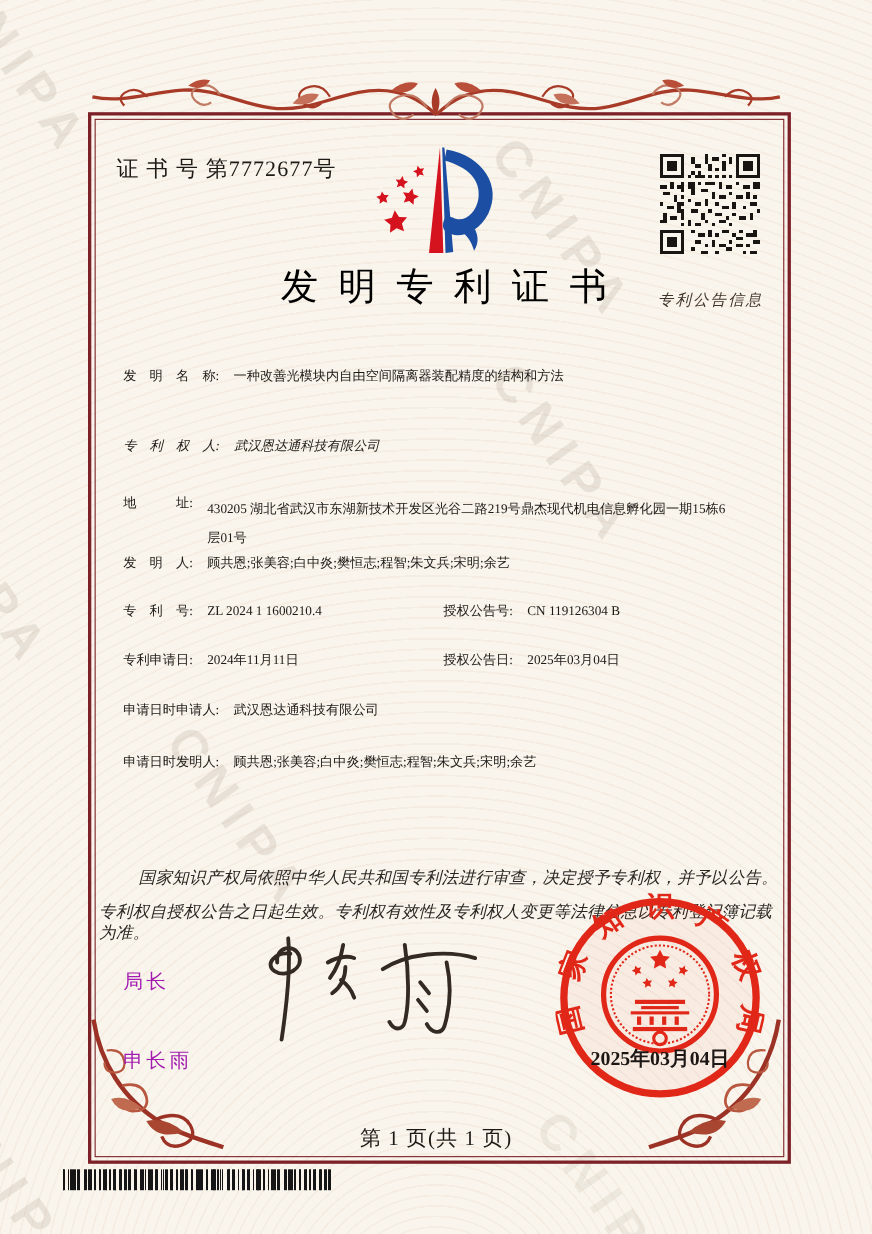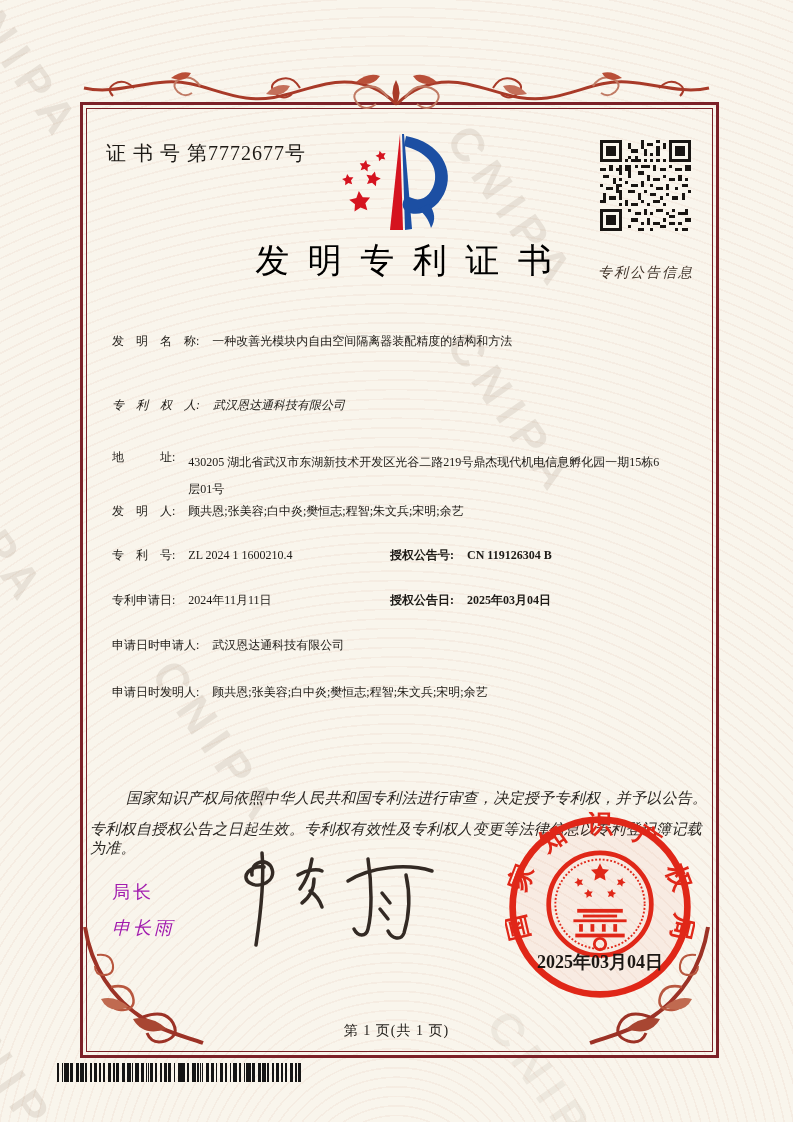--- a/index.html
+++ b/index.html
@@ -31,34 +31,34 @@
   }
   .abs{position:absolute;z-index:2;}
   .certno{left:106px;top:140px;font-size:20px;letter-spacing:1px;}
   .title{
     left:0;right:0;top:238px;text-align:center;
     font-size:34px;font-weight:400;letter-spacing:5px;color:#000000;padding-left:19px;
   }
   .row{left:112px;right:84px;font-size:12px;}
   .lbl{white-space:pre;}
   .val{margin-left:13px;}
-  .row .pair2{position:absolute;left:278px;top:0;white-space:nowrap;font-weight:bold;}
+  .row .pair2{position:absolute;left:291px;top:0;white-space:nowrap;}
   .addr-val{display:inline-block;vertical-align:top;width:472px;line-height:27px;}
   .stmt{left:90px;width:618px;font-size:15px;font-style:italic;color:#2a2622;letter-spacing:0.3px;margin-top:27px;}
   .stmt.l1{top:762px;padding-left:36px;}
   .stmt.l2{top:793px;}
   .sig-label{
     left:112px;font-family:"Liberation Sans","DejaVu Sans",sans-serif;
     font-size:18px;font-weight:500;letter-spacing:3px;color:#a21caf;
   }
   .qr-label{
     left:592px;top:236px;width:108px;text-align:center;
     font-size:14px;letter-spacing:2px;color:#40342a;font-style:italic;margin-top:28px;
   }
-  .pagenum{left:0;right:0;top:1022px;text-align:center;font-size:14px;letter-spacing:1px;}
+  .pagenum{left:0;right:0;top:1022px;text-align:center;font-size:19px;letter-spacing:1px;}
   .barcode{
     left:57px;top:1063px;width:244px;height:19px;
     background-image:
       repeating-linear-gradient(90deg,#151515 0 2px,transparent 2px 5px,#151515 5px 6px,transparent 6px 9px,#151515 9px 12px,transparent 12px 14px),
       repeating-linear-gradient(90deg,#151515 0 1px,transparent 1px 7px,#151515 7px 9px,transparent 9px 13px);
   }
   svg{display:block;}
   .orn{z-index:1;}
 </style>
 </head>
@@ -200,21 +200,21 @@
   </div>
 
   <div class="abs row" style="top:684px;">
     <span class="lbl">申请日时发明人:</span><span class="val">顾共恩;张美容;白中炎;樊恒志;程智;朱文兵;宋明;余艺</span>
   </div>
 
   <div class="abs stmt l1">国家知识产权局依照中华人民共和国专利法进行审查，决定授予专利权，并予以公告。</div>
   <div class="abs stmt l2">专利权自授权公告之日起生效。专利权有效性及专利权人变更等法律信息以专利登记簿记载为准。</div>
 
   <div class="abs sig-label" style="top:880px;">局长</div>
-  <div class="abs sig-label" style="top:916px;font-style:italic;">申长雨</div>
+  <div class="abs sig-label" style="top:952px;">申长雨</div>
 
   <svg class="abs" style="left:210px;top:845px;" width="230" height="105" viewBox="0 0 230 105">
     <g fill="none" stroke="#332a24" stroke-width="3.5" stroke-linecap="round">
       <path d="M42,30 C40,16 58,12 62,24 C66,36 50,44 40,38 C30,32 40,20 54,22"></path>
       <path d="M52,8 C54,30 52,60 46,100"></path>
       <path d="M102,14 C100,26 96,36 90,44"></path>
       <path d="M88,30 C98,24 108,24 112,26"></path>
       <path d="M104,34 C104,44 100,52 92,58"></path>
       <path d="M100,46 C106,50 110,56 112,62"></path>
       <path d="M138,36 C160,22 196,18 222,26"></path>

